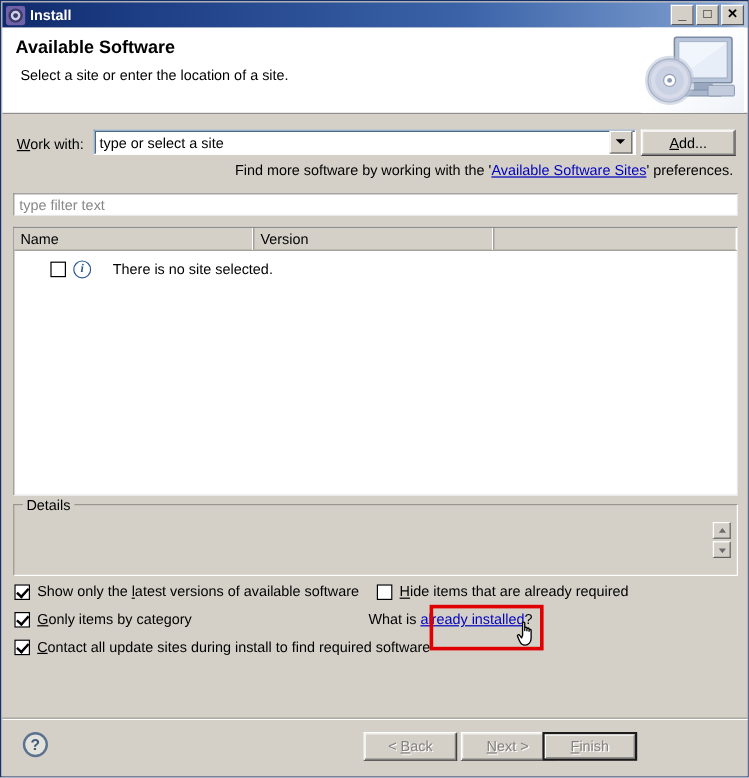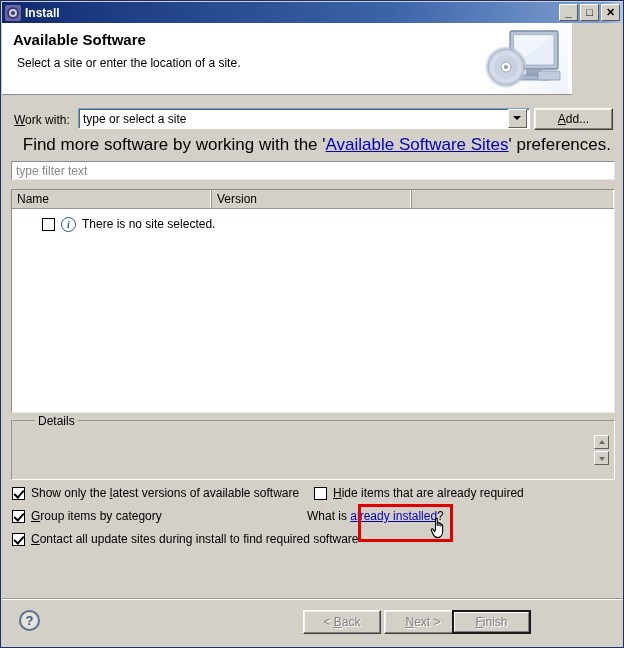--- a/index.html
+++ b/index.html
@@ -95,21 +95,21 @@
     line-height: 1;
   }
   .win-btn.min span { align-items: flex-end; padding-bottom: 2px; font-size: 12px; font-weight: bold;}
   .win-btn.max span { font-size: 11px; }
   .win-btn.close span { font-weight: bold; font-size: 11px; }
 
   
   .banner {
     position: absolute;
     left: 1px; top: 22px;
-    width: 570px;
+    width: 622px;
     height: 72px;
     background: #ffffff;
     border-bottom: 1px solid #8e8e8e;
     box-sizing: border-box;
   }
   .banner-title {
     position: absolute;
     left: 11px; top: 8px;
     font-size: 15px;
     font-weight: bold;
@@ -202,21 +202,21 @@
   .btn-add {
     position: absolute;
     left: 533px; top: 107px;
     width: 79px; height: 22px;
     line-height: 20px;
   }
 
   .hint {
     position: absolute;
     right: 12px; top: 134px;
-    font-size: 17px;
+    font-size: 12px;
     color: #000;
     white-space: nowrap;
   }
   .lnk {
     color: #0000c0;
     text-decoration: underline;
     cursor: pointer;
   }
 
   .filter-box {
@@ -304,42 +304,41 @@
     align-items: center;
     justify-content: center;
     margin-left: 6px;
     box-sizing: border-box;
     flex: 0 0 auto;
     font-family: "Liberation Serif", serif;
   }
   .trow-label {
     font-size: 12px;
     color: #000;
-    margin-left: 6px;
+    margin-left: 18px;
     white-space: nowrap;
   }
 
   
   .details-group {
     position: absolute;
     left: 10px; top: 419px;
     width: 604px; height: 60px;
     border: 1px solid #ffffff;
     border-top-color: #9a968f;
     border-left-color: #9a968f;
     box-sizing: border-box;
   }
   .details-legend {
     position: absolute;
     left: 18px; top: 413px;
     background: #d4d0c8;
     padding: 0 3px;
     font-size: 12px;
     color: #000;
-    margin-left: 16px;
   }
   .details-scroll {
     position: absolute;
     right: 5px; top: 14px;
     width: 15px;
   }
   .sbtn {
     width: 15px; height: 14px;
     background: #d4d0c8;
     border: 1px solid;
@@ -524,21 +523,21 @@
   </div>
   <div class="details-legend">Details</div>
 
   <label class="opt opt-1">
     <span class="cbox checked"></span>
     <span><span>Show only the </span><u>l</u><span>atest versions of available software</span></span>
   </label>
 
   <label class="opt opt-2">
     <span class="cbox checked"></span>
-    <span><u>G</u><span>roup items by category</span></span>
+    <span><u>G</u><span>only items by category</span></span>
   </label>
 
   <label class="opt opt-3">
     <span class="cbox checked"></span>
     <span><u>C</u><span>ontact all update sites during install to find required software</span></span>
   </label>
 
   <label class="opt opt-4">
     <span class="cbox"></span>
     <span><u>H</u><span>ide items that are already required</span></span>

